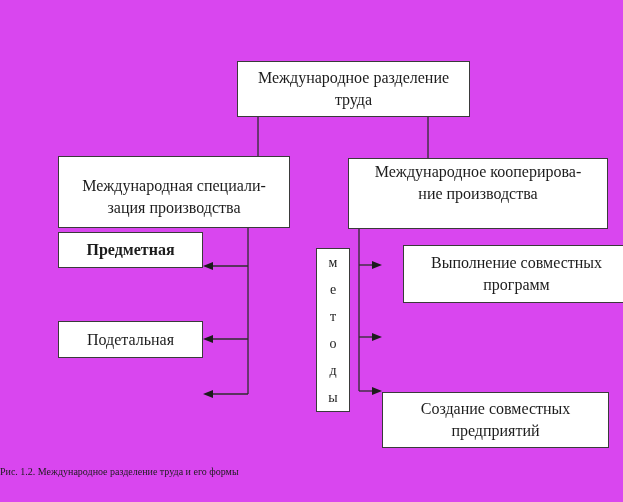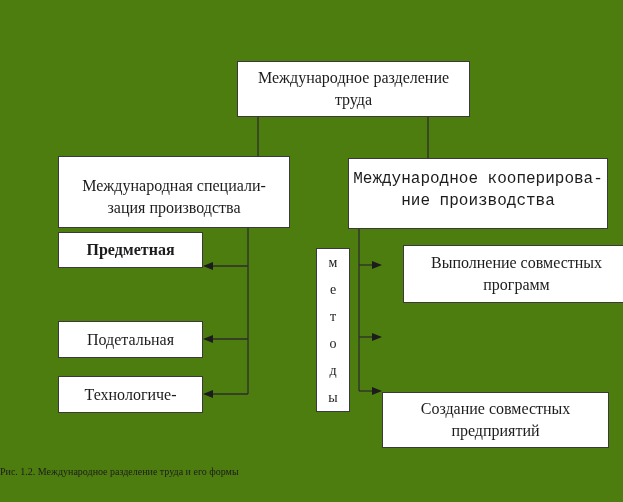--- a/index.html
+++ b/index.html
@@ -1,20 +1,20 @@
 <!DOCTYPE html>
 <html><head>
 <meta charset="utf-8">
 <style>
   html, body { margin: 0; padding: 0; background: #ffffff; }
   .stage {
     position: relative;
     width: 623px;
     height: 502px;
-    background: #4d7c0f;
+    background: #d946ef;
     font-family: "Liberation Serif", "DejaVu Serif", serif;
     color: #1c1c1c;
     overflow: hidden;
   }
   .connectors {
     position: absolute;
     left: 0; top: 0;
     width: 623px; height: 502px;
   }
   .box {
@@ -25,21 +25,21 @@
     display: flex;
     align-items: center;
     justify-content: center;
     text-align: center;
     font-size: 16px;
     line-height: 22px;
   }
   .pre { white-space: pre-line; }
   .box.root      { left: 237px; top: 61px;  width: 233px; height: 56px; }
   .box.branch-l  { left: 58px;  top: 156px; width: 232px; height: 72px; align-items: center; padding-top: 9px; }
-  .box.branch-r  { left: 348px; top: 158px; width: 260px; height: 71px; align-items: flex-start; padding-top: 9px; font-family: Liberation Mono, monospace; }
+  .box.branch-r  { left: 348px; top: 158px; width: 260px; height: 71px; align-items: flex-start; padding-top: 2px; }
   .box.l-item-0  { left: 58px;  top: 232px; width: 145px; height: 36px; font-weight: bold; }
   .box.l-item-1  { left: 58px;  top: 321px; width: 145px; height: 37px; }
   .box.l-item-2  { left: 58px;  top: 376px; width: 145px; height: 37px; }
   .box.metody    { left: 316px; top: 248px; width: 34px;  height: 164px; font-size: 14px; line-height: 27px; }
   .box.r-item-0  { left: 382px; top: 245px; width: 227px; height: 58px; margin-left: 21px; }
   .box.r-item-1  { left: 382px; top: 321px; width: 227px; height: 36px; }
   .box.r-item-2  { left: 382px; top: 392px; width: 227px; height: 56px; }
   .caption {
     position: absolute;
     left: 0; right: 0;
@@ -109,23 +109,20 @@
     <span class="pre">Международное кооперирова-
 ние производства</span>
   </div>
 
   <div class="box l-item-0">
     <span class="pre">Предметная</span>
   </div>
   <div class="box l-item-1">
     <span class="pre">Подетальная</span>
   </div>
-  <div class="box l-item-2">
-    <span class="pre">Технологиче-</span>
-  </div>
 
   <div class="box metody">
     <span class="pre">м
 е
 т
 о
 д
 ы</span>
   </div>
 

